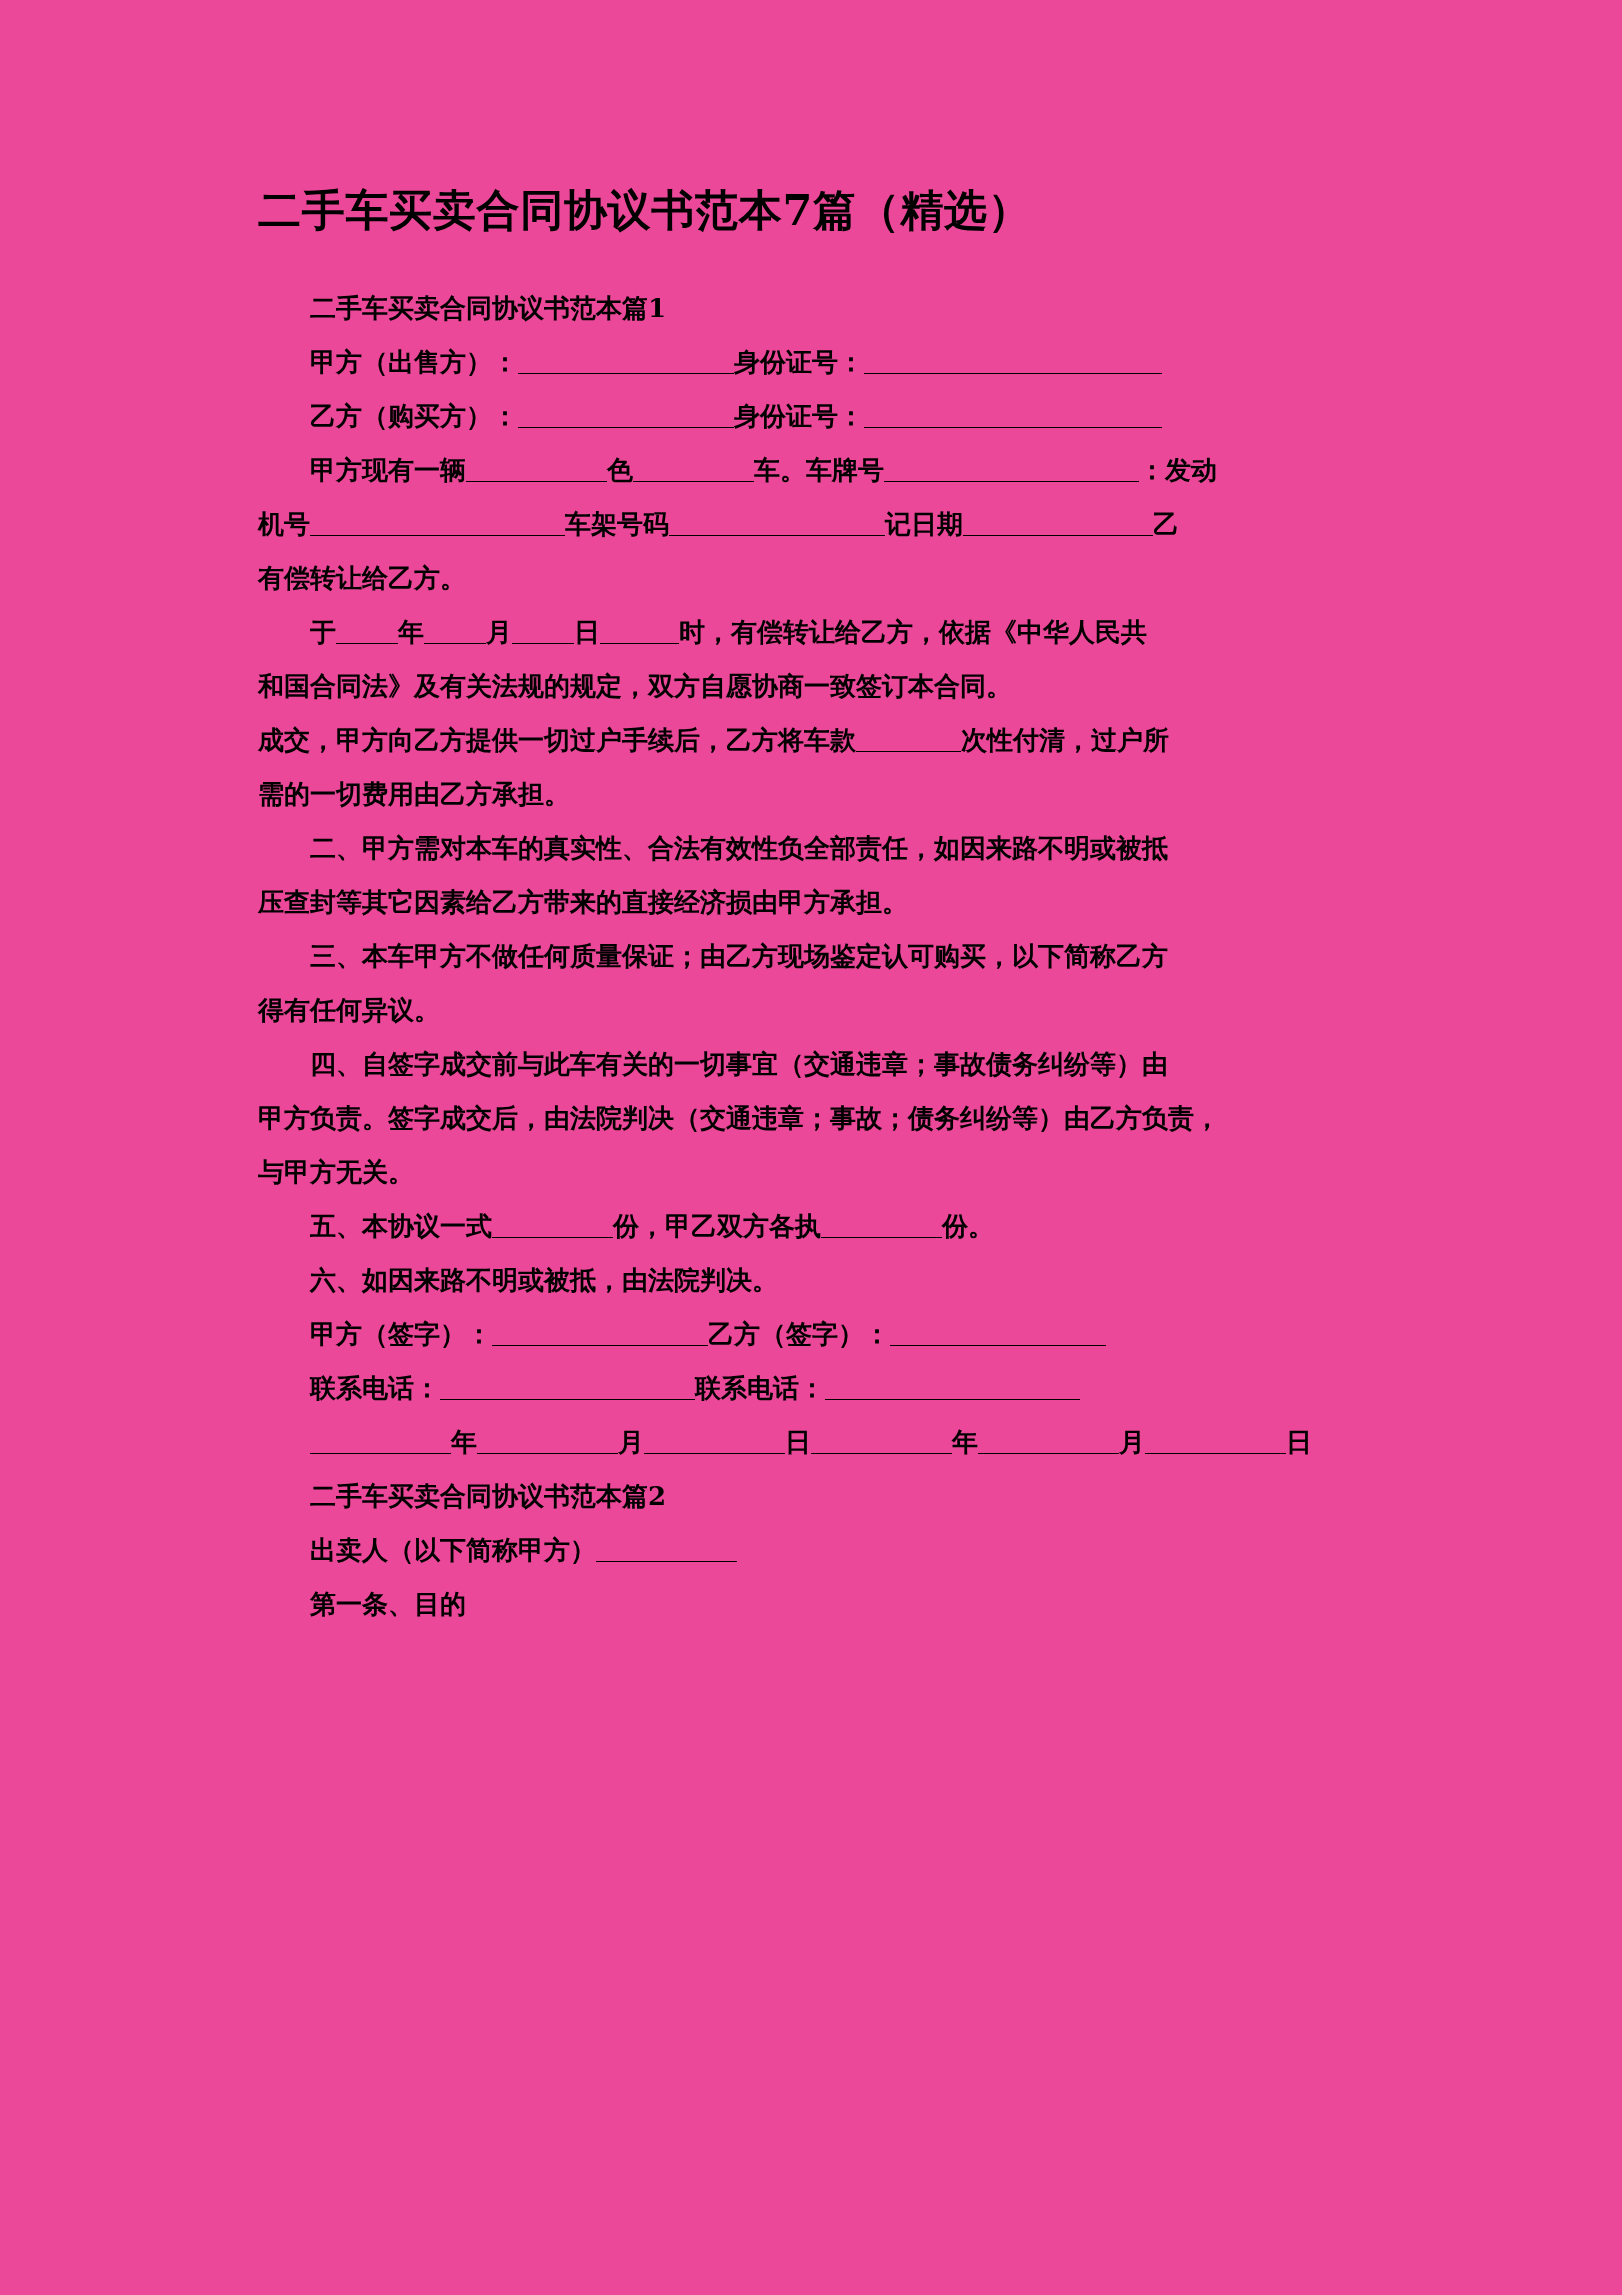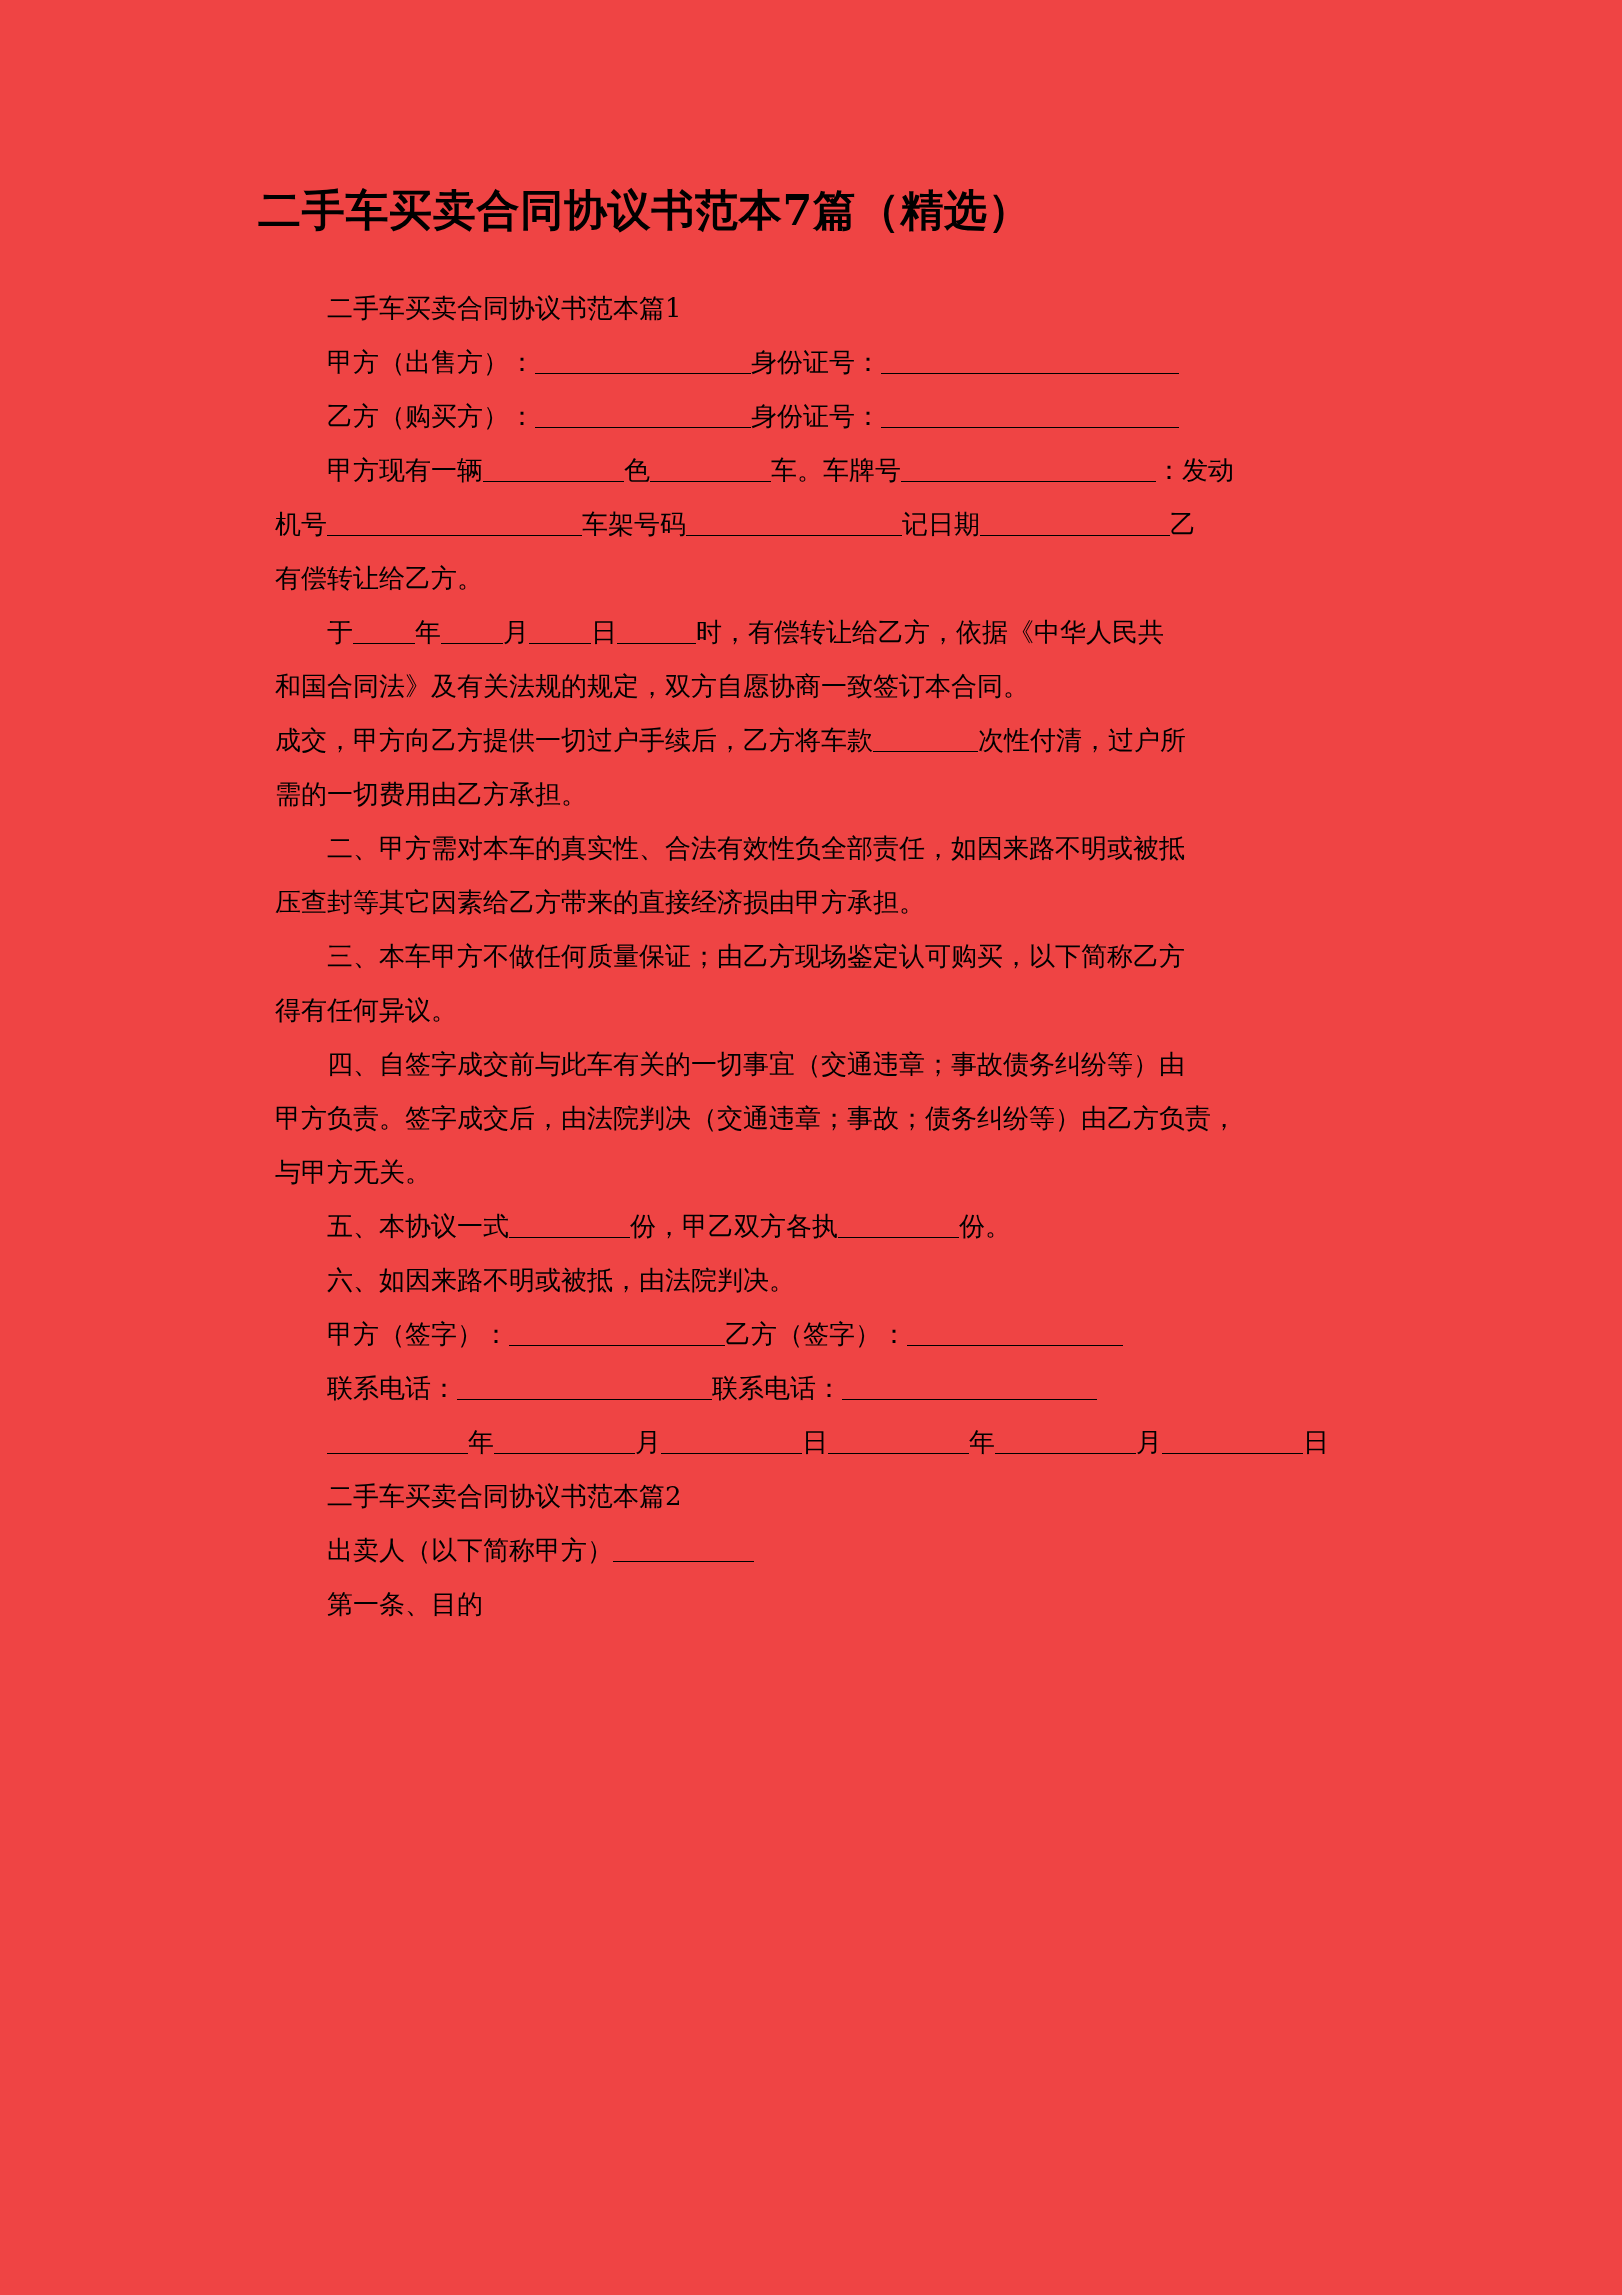--- a/index.html
+++ b/index.html
@@ -7,21 +7,21 @@
     padding: 0;
     background: #ffffff;
   }
   body {
     font-family: "DejaVu Serif", "Liberation Serif", serif;
   }
   .page {
     position: relative;
     width: 1623px;
     height: 2295px;
-    background: #ef4444;
+    background: #ec4899;
     box-sizing: border-box;
     overflow: hidden;
   }
   .content {
     position: absolute;
     left: 258px;
     top: 0;
     width: 1122px;
   }
   .doc-title {
@@ -37,23 +37,24 @@
   }
   .body-block {
     margin-top: 46px;
     font-size: 26px;
     line-height: 54px;
     color: #000;
     text-align: justify;
     text-justify: inter-ideograph;
   }
   p.para {
-    margin: 0 0 0 17px;
+    margin: 0 0 0 0;
     padding: 0;
     text-indent: 0;
+    font-weight: bold;
   }
   p.indent2 {
     text-indent: 52px;
   }
   
   .blank {
     display: inline-block;
     border-bottom: 1.3px solid #000;
     vertical-align: -2.6px;
     height: 23.6px;

